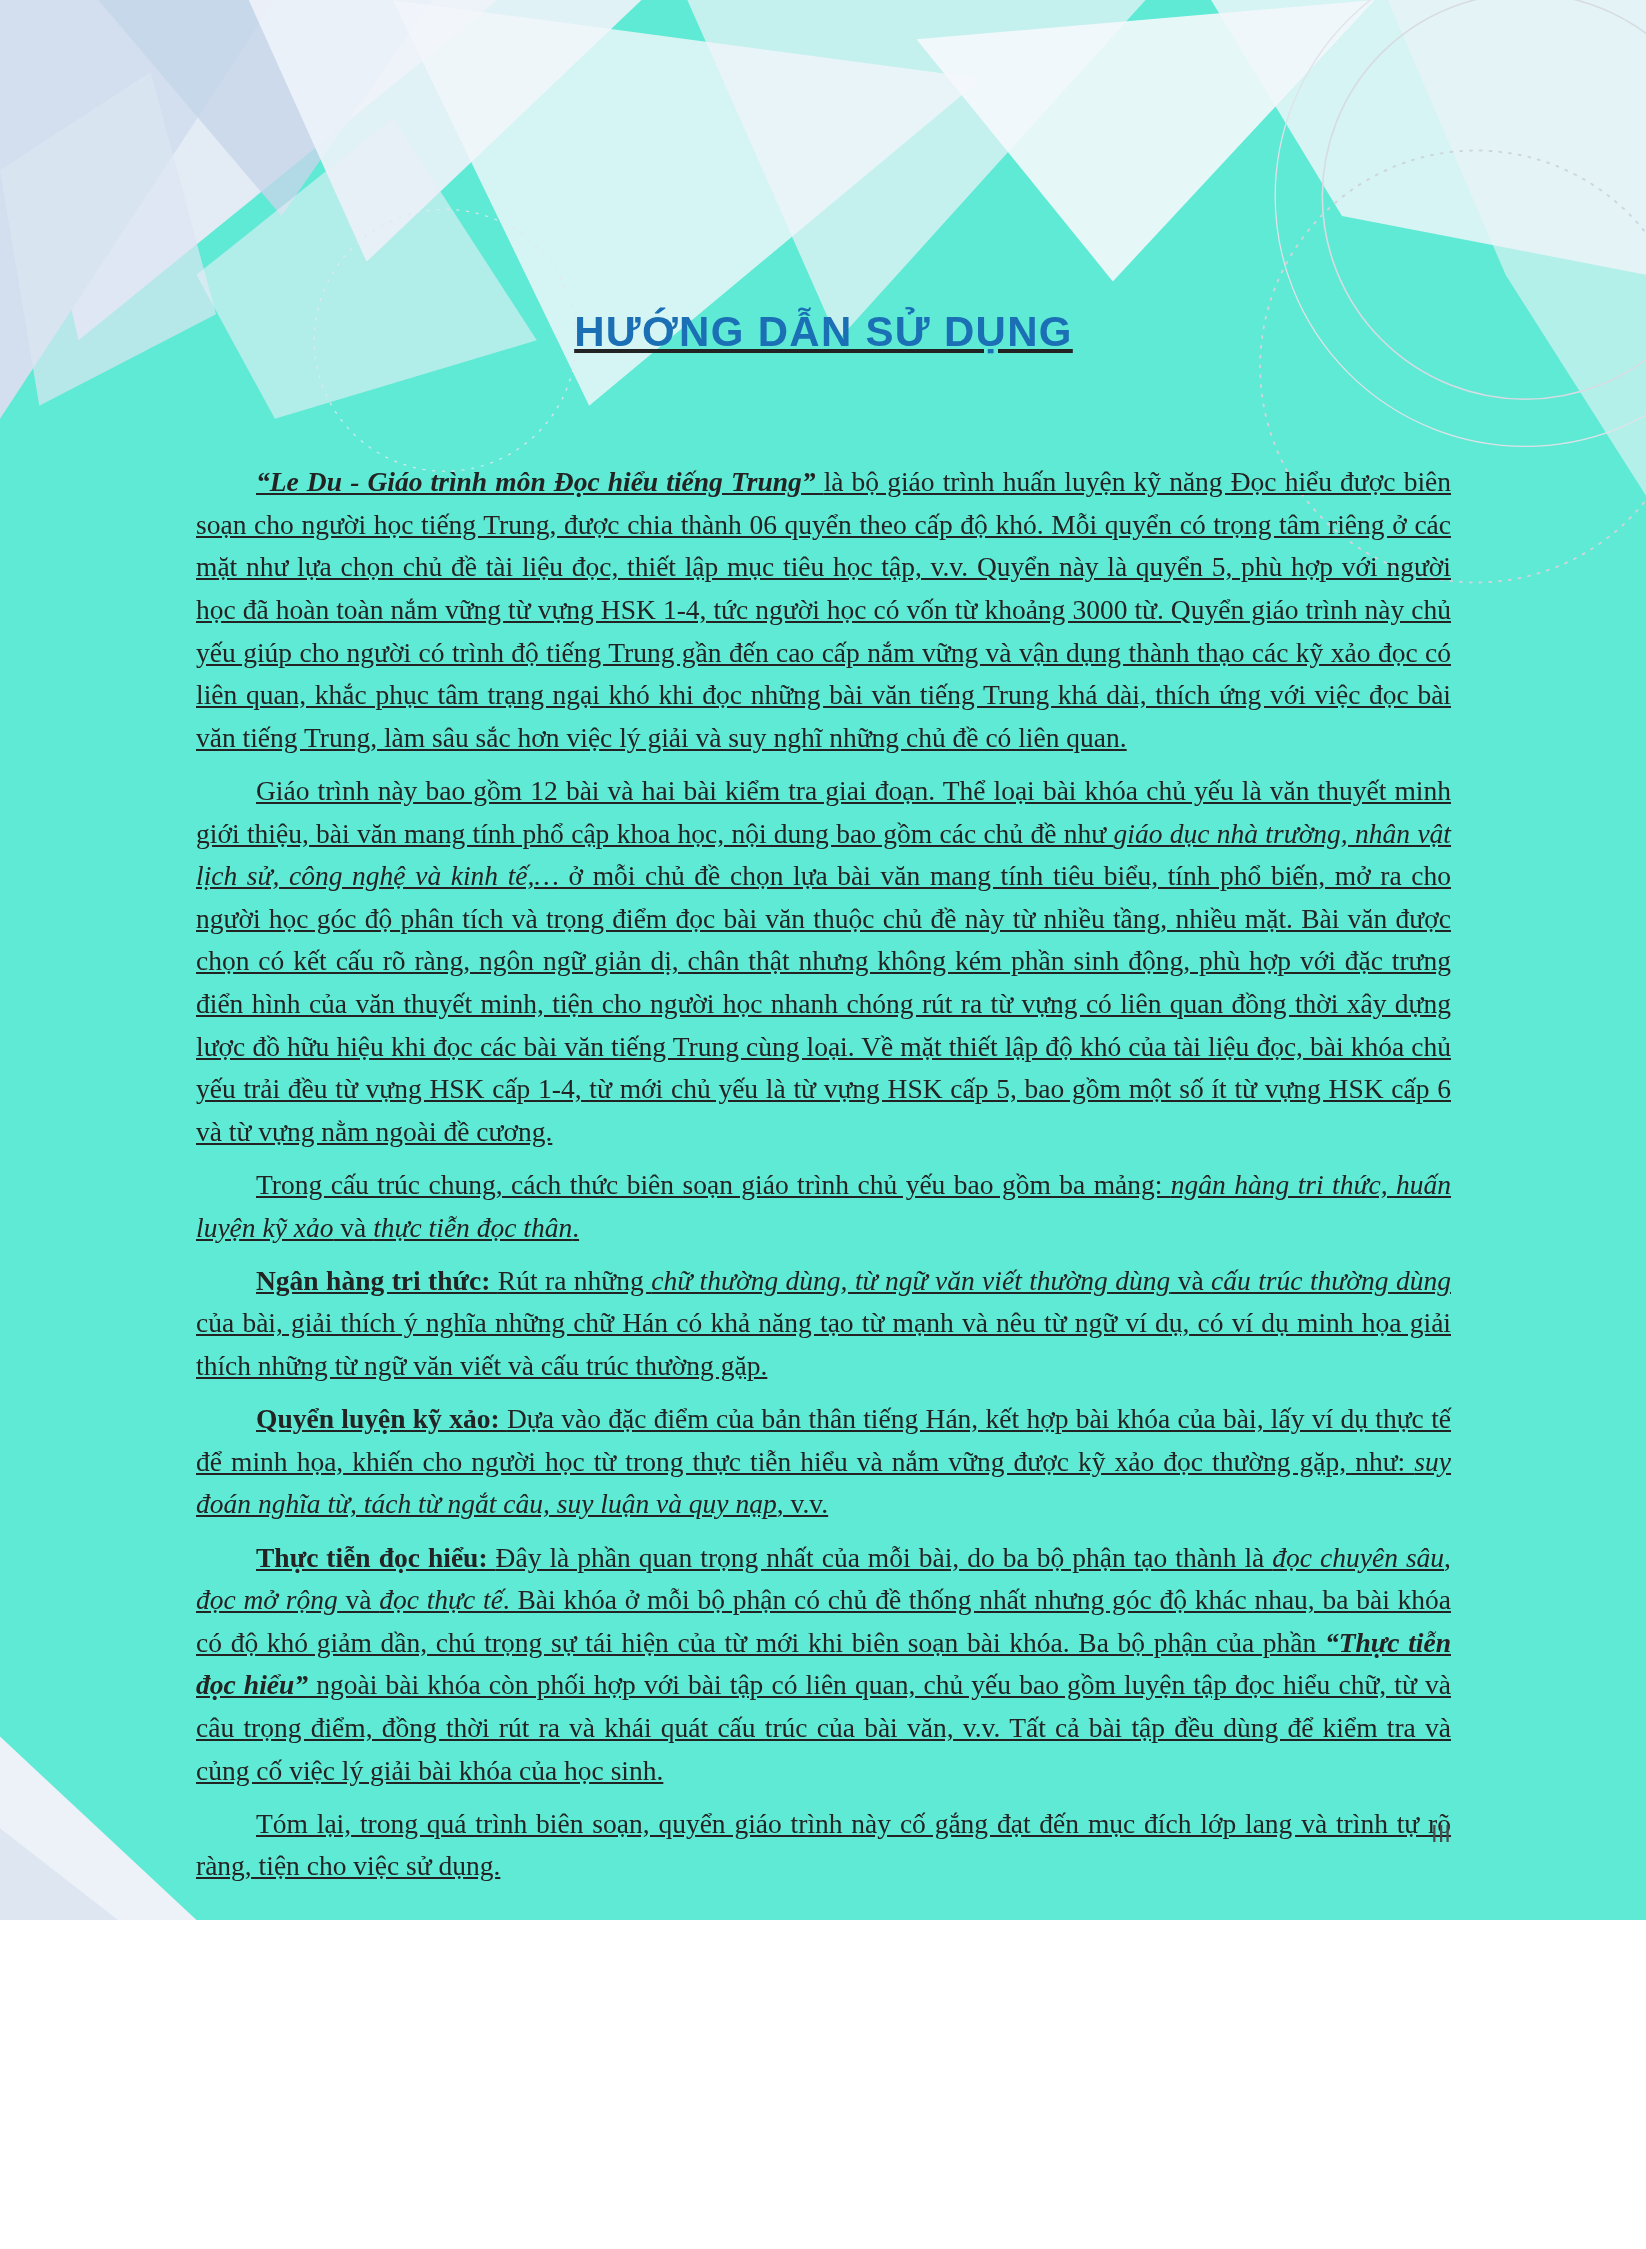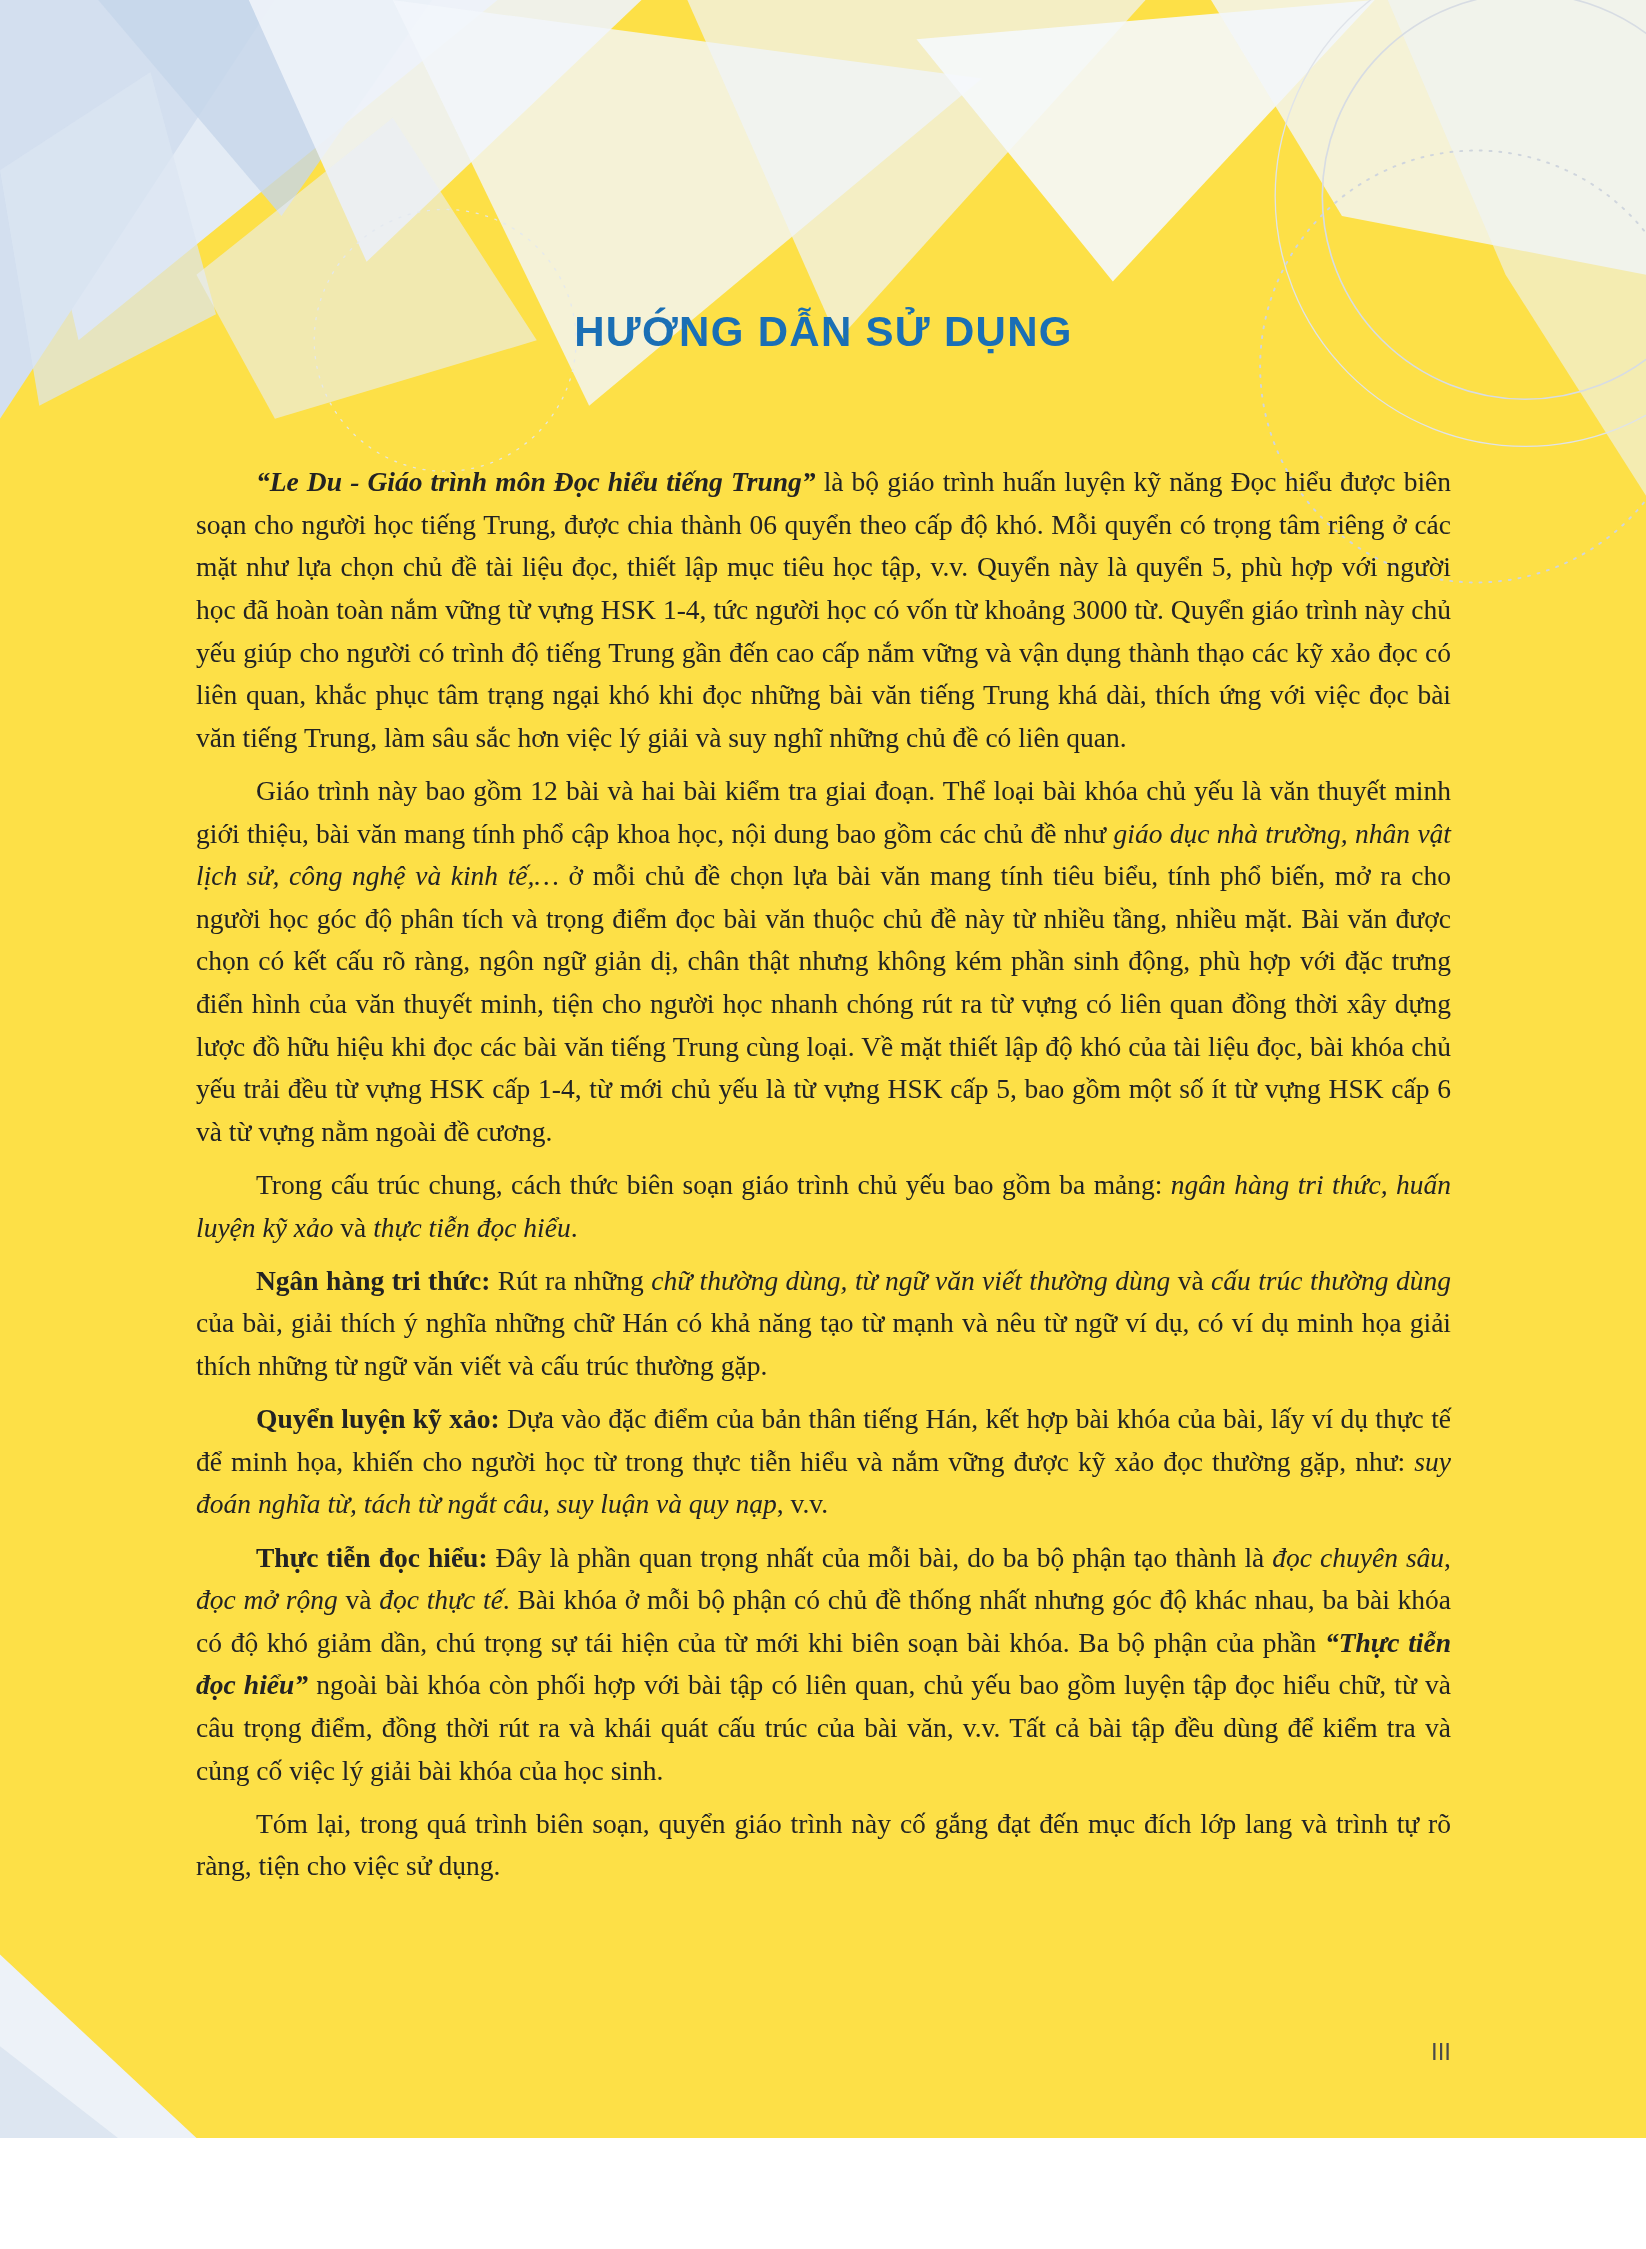--- a/index.html
+++ b/index.html
@@ -4,24 +4,25 @@
 <style>
   * { margin: 0; padding: 0; box-sizing: border-box; }
   html, body { background: #ffffff; }
   body {
     font-family: "Liberation Serif", "DejaVu Serif", serif;
     color: #232323;
   }
   .page {
     position: relative;
     width: 1647px;
-    height: 2138px;
+    height: 1920px;
     margin: 0 auto;
-    background: #fde047;
+    background: #5eead4;
     overflow: hidden;
+    text-decoration: underline;
   }
   .header-decoration {
     position: absolute;
     top: 0; left: 0;
     width: 1647px;
     height: 589px;
     pointer-events: none;
   }
   .footer-decoration {
     position: absolute;
@@ -102,21 +103,21 @@
   <div class="content">
     <h1 class="page-title">HƯỚNG DẪN SỬ DỤNG</h1>
 
     <div class="intro">
         <p class="para"><span class="bold-italic">“Le Du - Giáo trình môn Đọc hiểu tiếng Trung” </span><span>là bộ giáo trình huấn luyện kỹ năng Đọc hiểu được biên soạn cho người học tiếng Trung, được chia thành 06 quyển theo cấp độ khó. Mỗi quyển có trọng tâm riêng ở các mặt như lựa chọn chủ đề tài liệu đọc, thiết lập mục tiêu học tập, v.v. Quyển này là quyển 5, phù hợp với người học đã hoàn toàn nắm vững từ vựng HSK 1-4, tức người học có vốn từ khoảng 3000 từ. Quyển giáo trình này chủ yếu giúp cho người có trình độ tiếng Trung gần đến cao cấp nắm vững và vận dụng thành thạo các kỹ xảo đọc có liên quan, khắc phục tâm trạng ngại khó khi đọc những bài văn tiếng Trung khá dài, thích ứng với việc đọc bài văn tiếng Trung, làm sâu sắc hơn việc lý giải và suy nghĩ những chủ đề có liên quan.</span></p>
       </div>
 
 
     <div class="section-body">
         <p class="para"><span>Giáo trình này bao gồm 12 bài và hai bài kiểm tra giai đoạn. Thể loại bài khóa chủ yếu là văn thuyết minh giới thiệu, bài văn mang tính phổ cập khoa học, nội dung bao gồm các chủ đề như </span><span class="italic">giáo dục nhà trường, nhân vật lịch sử, công nghệ và kinh tế,…</span><span> ở mỗi chủ đề chọn lựa bài văn mang tính tiêu biểu, tính phổ biến, mở ra cho người học góc độ phân tích và trọng điểm đọc bài văn thuộc chủ đề này từ nhiều tầng, nhiều mặt. Bài văn được chọn có kết cấu rõ ràng, ngôn ngữ giản dị, chân thật nhưng không kém phần sinh động, phù hợp với đặc trưng điển hình của văn thuyết minh, tiện cho người học nhanh chóng rút ra từ vựng có liên quan đồng thời xây dựng lược đồ hữu hiệu khi đọc các bài văn tiếng Trung cùng loại. Về mặt thiết lập độ khó của tài liệu đọc, bài khóa chủ yếu trải đều từ vựng HSK cấp 1-4, từ mới chủ yếu là từ vựng HSK cấp 5, bao gồm một số ít từ vựng HSK cấp 6 và từ vựng nằm ngoài đề cương.</span></p>
-        <p class="para"><span>Trong cấu trúc chung, cách thức biên soạn giáo trình chủ yếu bao gồm ba mảng: </span><span class="italic">ngân hàng tri thức, huấn luyện kỹ xảo</span><span> và </span><span class="italic">thực tiễn đọc hiểu</span><span>.</span></p>
+        <p class="para"><span>Trong cấu trúc chung, cách thức biên soạn giáo trình chủ yếu bao gồm ba mảng: </span><span class="italic">ngân hàng tri thức, huấn luyện kỹ xảo</span><span> và </span><span class="italic">thực tiễn đọc thân</span><span>.</span></p>
         <p class="para"><span class="bold">Ngân hàng tri thức: </span><span>Rút ra những </span><span class="italic">chữ thường dùng, từ ngữ văn viết thường dùng</span><span> và </span><span class="italic">cấu trúc thường dùng</span><span> của bài, giải thích ý nghĩa những chữ Hán có khả năng tạo từ mạnh và nêu từ ngữ ví dụ, có ví dụ minh họa giải thích những từ ngữ văn viết và cấu trúc thường gặp.</span></p>
         <p class="para"><span class="bold">Quyển luyện kỹ xảo: </span><span>Dựa vào đặc điểm của bản thân tiếng Hán, kết hợp bài khóa của bài, lấy ví dụ thực tế để minh họa, khiến cho người học từ trong thực tiễn hiểu và nắm vững được kỹ xảo đọc thường gặp, như: </span><span class="italic">suy đoán nghĩa từ, tách từ ngắt câu, suy luận và quy nạp</span><span>, v.v.</span></p>
         <p class="para"><span class="bold">Thực tiễn đọc hiểu: </span><span>Đây là phần quan trọng nhất của mỗi bài, do ba bộ phận tạo thành là </span><span class="italic">đọc chuyên sâu</span><span>, </span><span class="italic">đọc mở rộng</span><span> và </span><span class="italic">đọc thực tế</span><span>. Bài khóa ở mỗi bộ phận có chủ đề thống nhất nhưng góc độ khác nhau, ba bài khóa có độ khó giảm dần, chú trọng sự tái hiện của từ mới khi biên soạn bài khóa. Ba bộ phận của phần </span><span class="bold-italic">“Thực tiễn đọc hiểu”</span><span> ngoài bài khóa còn phối hợp với bài tập có liên quan, chủ yếu bao gồm luyện tập đọc hiểu chữ, từ và câu trọng điểm, đồng thời rút ra và khái quát cấu trúc của bài văn, v.v. Tất cả bài tập đều dùng để kiểm tra và củng cố việc lý giải bài khóa của học sinh.</span></p>
         <p class="para"><span>Tóm lại, trong quá trình biên soạn, quyển giáo trình này cố gắng đạt đến mục đích lớp lang và trình tự rõ ràng, tiện cho việc sử dụng.</span></p>
       </div>
   </div>
 
   <div class="page-number">III</div>
 </div>
 

